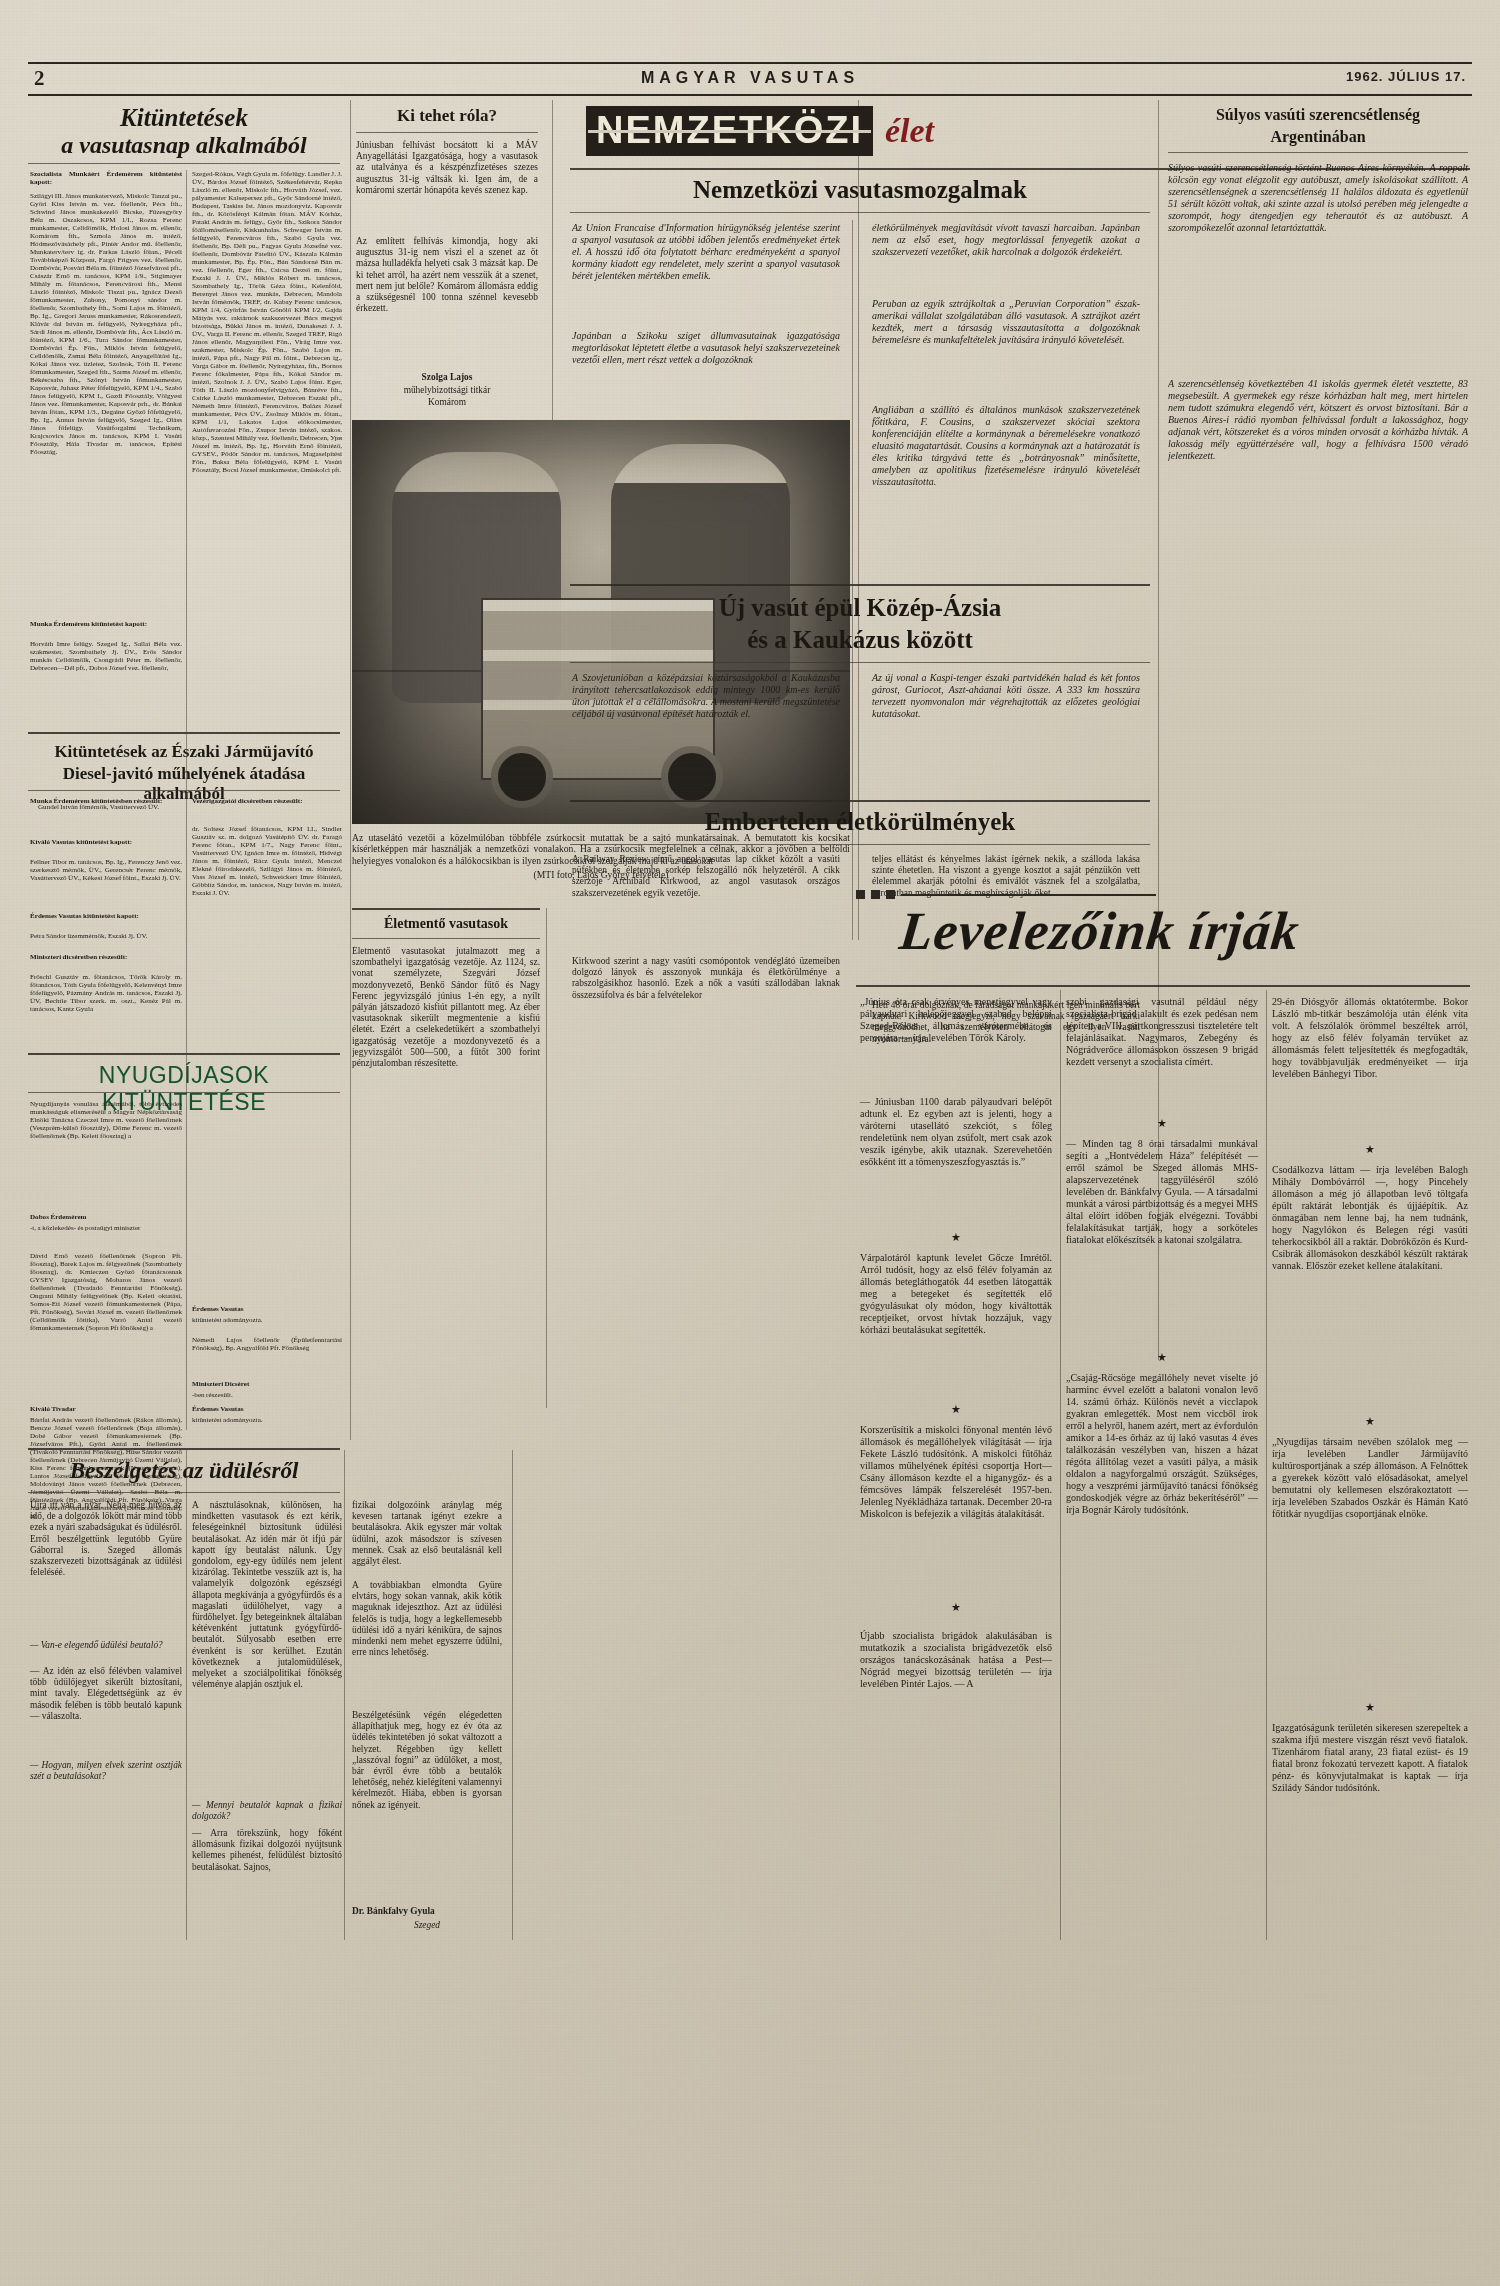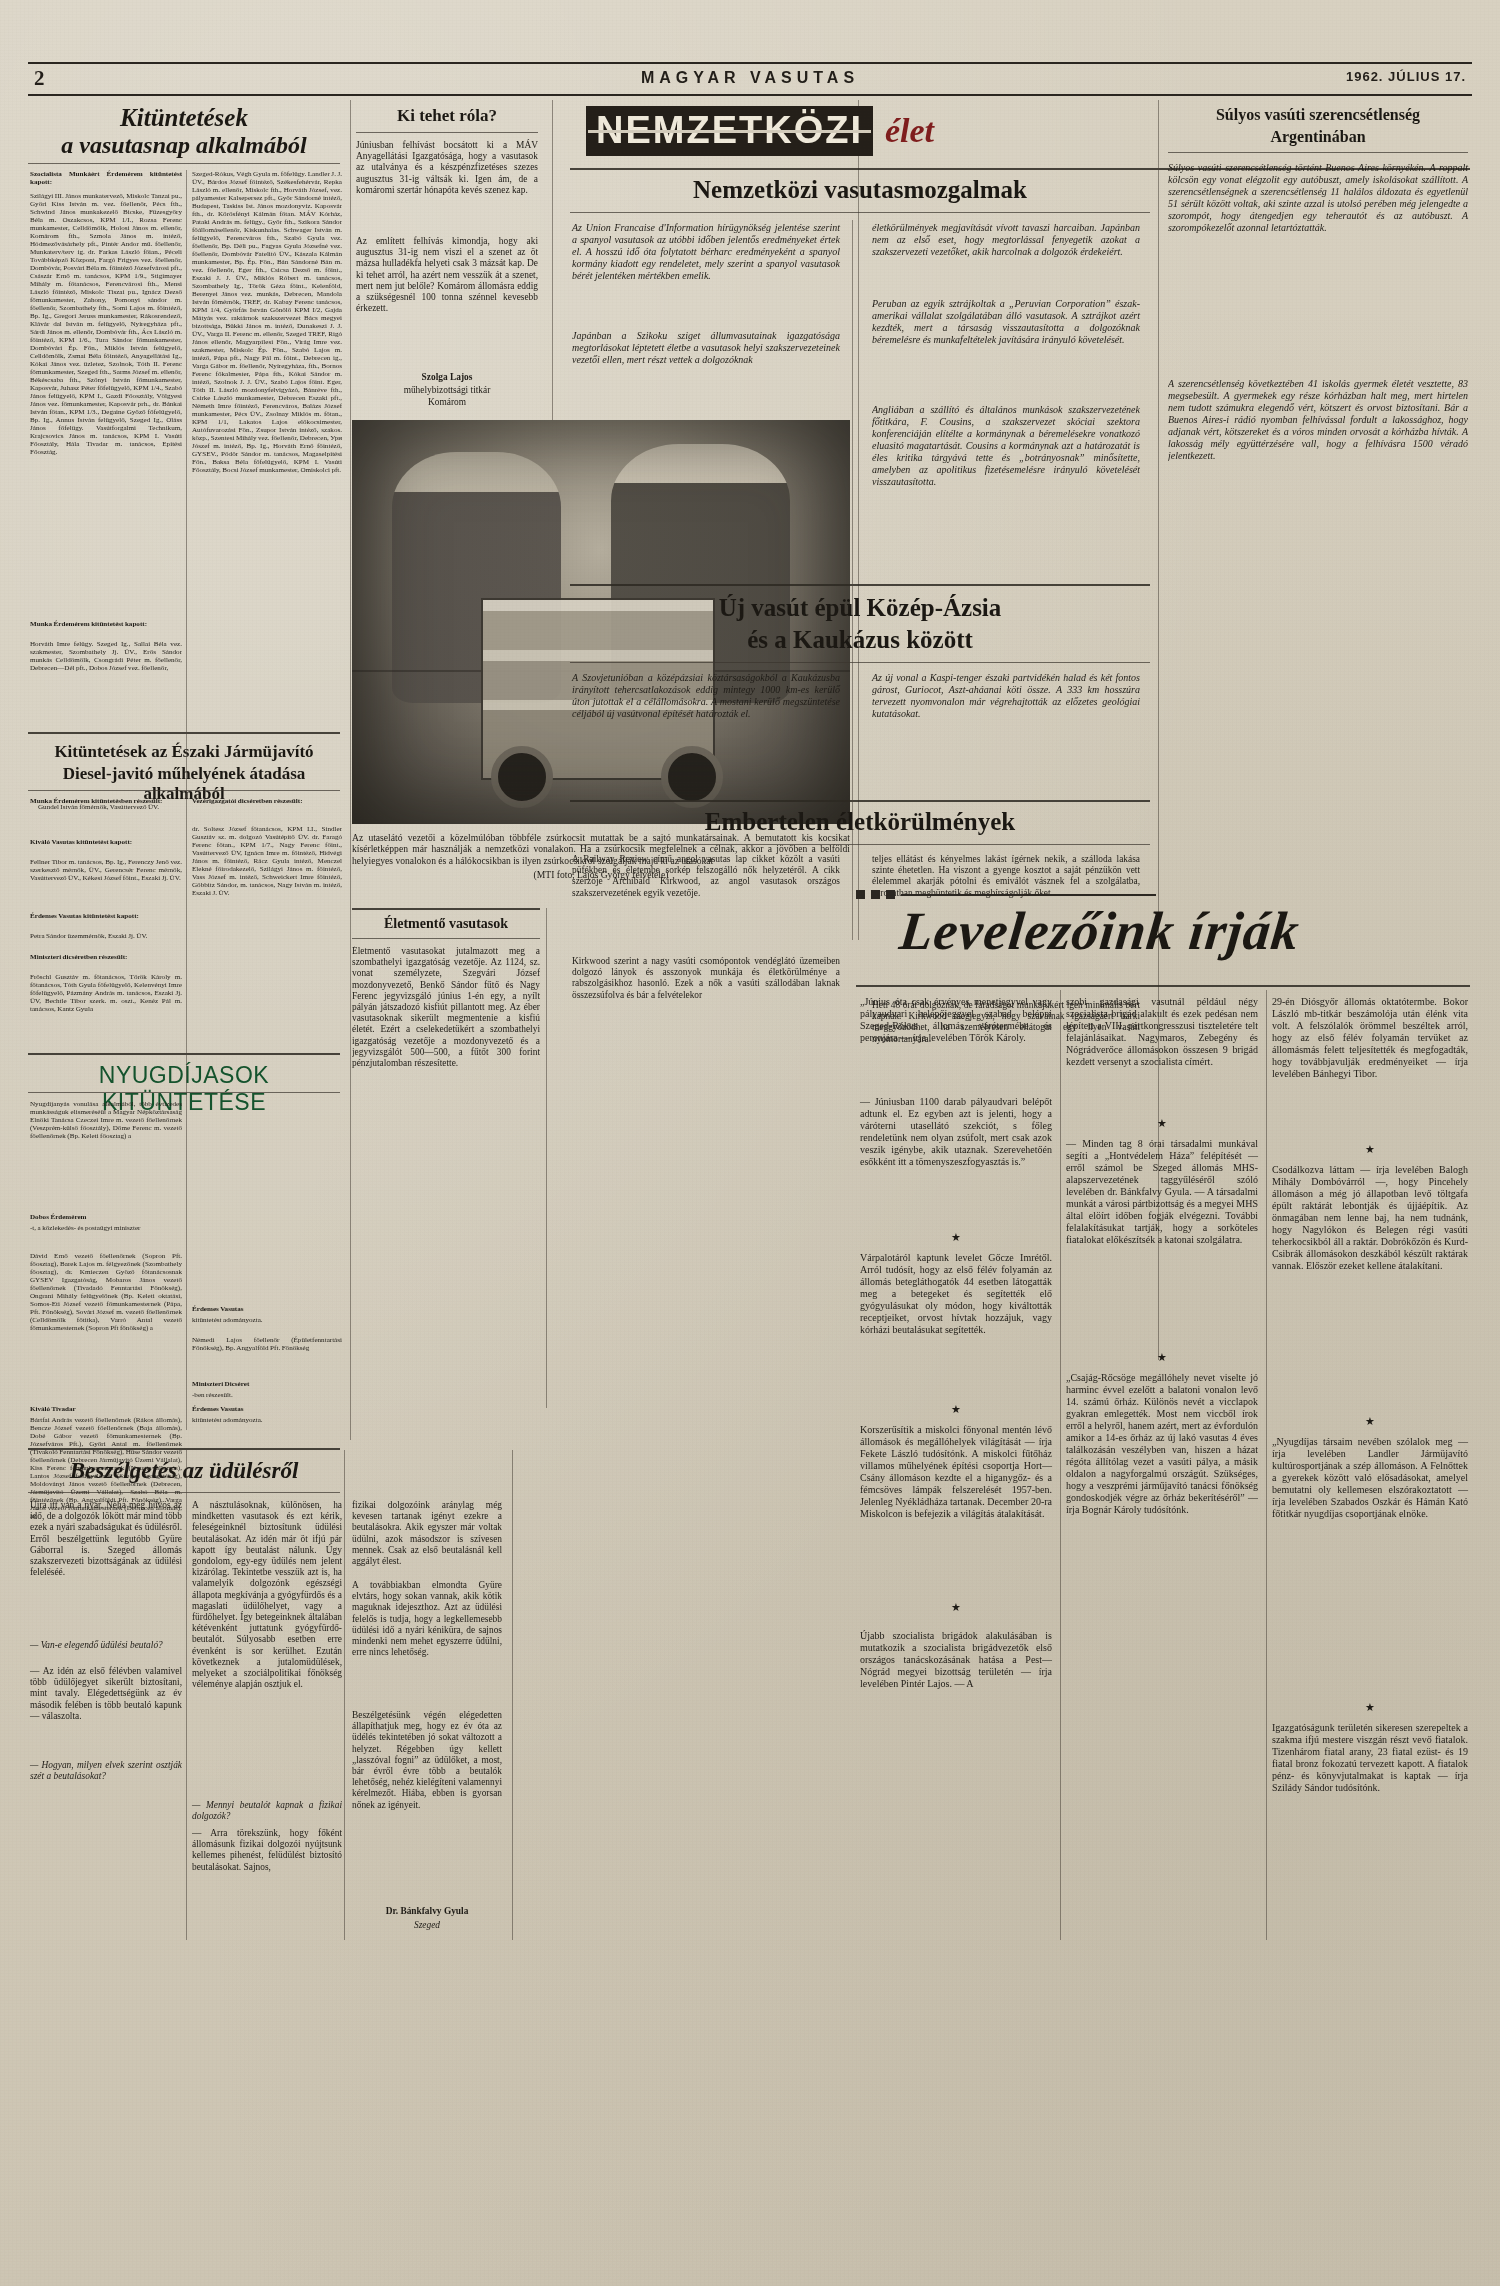--- a/index.html
+++ b/index.html
@@ -300,21 +300,21 @@
   <div class="blk small" style="left:30px; top:1666px; width:152px;">— Az idén az első félévben valamivel több üdülőjegyet sikerült biztosítani, mint tavaly. Elégedettségünk az év második felében is több beutaló kapunk — válaszolta.</div>
   <div class="blk small ital" style="left:30px; top:1760px; width:152px;">— Hogyan, milyen elvek szerint osztják szét a beutalásokat?</div>
 
   <div class="blk small" style="left:192px; top:1500px; width:150px; height:290px; overflow:hidden;">A násztulásoknak, különösen, ha mindketten vasutasok és ezt kérik, feleségeinknél biztosítunk üdülési beutalásokat. Az idén már öt ifjú pár kapott így beutalást nálunk. Úgy gondolom, egy-egy üdülés nem jelent kizárólag. Tekintetbe vesszük azt is, ha valamelyik dolgozónk egészségi állapota megkívánja a gyógyfürdős és a magaslati üdülőhelyet, vagy a fürdőhelyet. Így betegeinknek általában kétévenként juttatunk gyógyfürdő-beutalót. Súlyosabb esetben erre évenként is sor kerülhet. Ezután következnek a jutalomüdülések, melyeket a szociálpolitikai főnökség véleménye alapján osztjuk el.</div>
   <div class="blk small ital" style="left:192px; top:1800px; width:150px;">— Mennyi beutalót kapnak a fizikai dolgozók?</div>
   <div class="blk small" style="left:192px; top:1828px; width:150px; height:110px; overflow:hidden;">— Arra törekszünk, hogy főként állomásunk fizikai dolgozói nyújtsunk kellemes pihenést, felüdülést biztosító beutalásokat. Sajnos,</div>
 
   <div class="blk small" style="left:352px; top:1500px; width:150px;">fizikai dolgozóink aránylag még kevesen tartanak igényt ezekre a beutalásokra. Akik egyszer már voltak üdülni, azok másodszor is szívesen mennek. Csak az első beutalásnál kell aggályt élest.</div>
   <div class="blk small" style="left:352px; top:1580px; width:150px;">A továbbiakban elmondta Gyüre elvtárs, hogy sokan vannak, akik kötik maguknak idejeszthoz. Azt az üdülési felelős is tudja, hogy a legkellemesebb üdülési idő a nyári kéniküra, de sajnos mindenki nem mehet egyszerre üdülni, erre nincs lehetőség.</div>
   <div class="blk small" style="left:352px; top:1710px; width:150px; height:190px; overflow:hidden;">Beszélgetésünk végén elégedetten állapíthatjuk meg, hogy ez év óta az üdélés tekintetében jó sokat változott a helyzet. Régebben úgy kellett „lasszóval fogni” az üdülőket, a most, bár évről évre több a beutalók lehetőség, nehéz kielégíteni valamennyi kérelmezőt. Hiába, ebben is gyorsan nőnek az igényeit.</div>
-  <div class="blk small bold" style="left:352px; top:1906px; width:150px; text-align:center;">Dr. Bánkfalvy Gyula</div>
+  <div class="blk small bold" style="left:352px; top:1906px; width:150px; ">Dr. Bánkfalvy Gyula</div>
   <div class="blk small ital" style="left:352px; top:1920px; width:150px; text-align:center;">Szeged</div>
 
   <div class="col-rule" style="left:350px; top:100px; height:1340px;"></div>
 
   <div class="blk hl-serif" style="left:356px; top:106px; width:182px; font-size:17px;">Ki tehet róla?</div>
   <div class="hrule" style="left:356px; top:132px; width:182px;"></div>
   <div class="blk small" style="left:356px; top:140px; width:182px;">Júniusban felhívást bocsátott ki a MÁV Anyagellátási Igazgatósága, hogy a vasutasok az utalványa és a készpénzfizetéses szezes augusztus 31-ig váltsák ki. Igen ám, de a komáromi szertár hónapóta kevés szenez kap.</div>
   <div class="blk small" style="left:356px; top:236px; width:182px;">Az említett felhívás kimondja, hogy aki augusztus 31-ig nem viszi el a szenet az öt mázsa hulladékfa helyeti csak 3 mázsát kap. De ki tehet arról, ha azért nem vesszük át a szenet, mert nem jut belőle? Komárom állomásra eddig a szükségesnél 100 tonna szénnel kevesebb érkezett.</div>
   <div class="blk small bold center" style="left:356px; top:372px; width:182px;">Szolga Lajos</div>
   <div class="blk small center" style="left:356px; top:385px; width:182px;">műhelybizottsági titkár</div>

